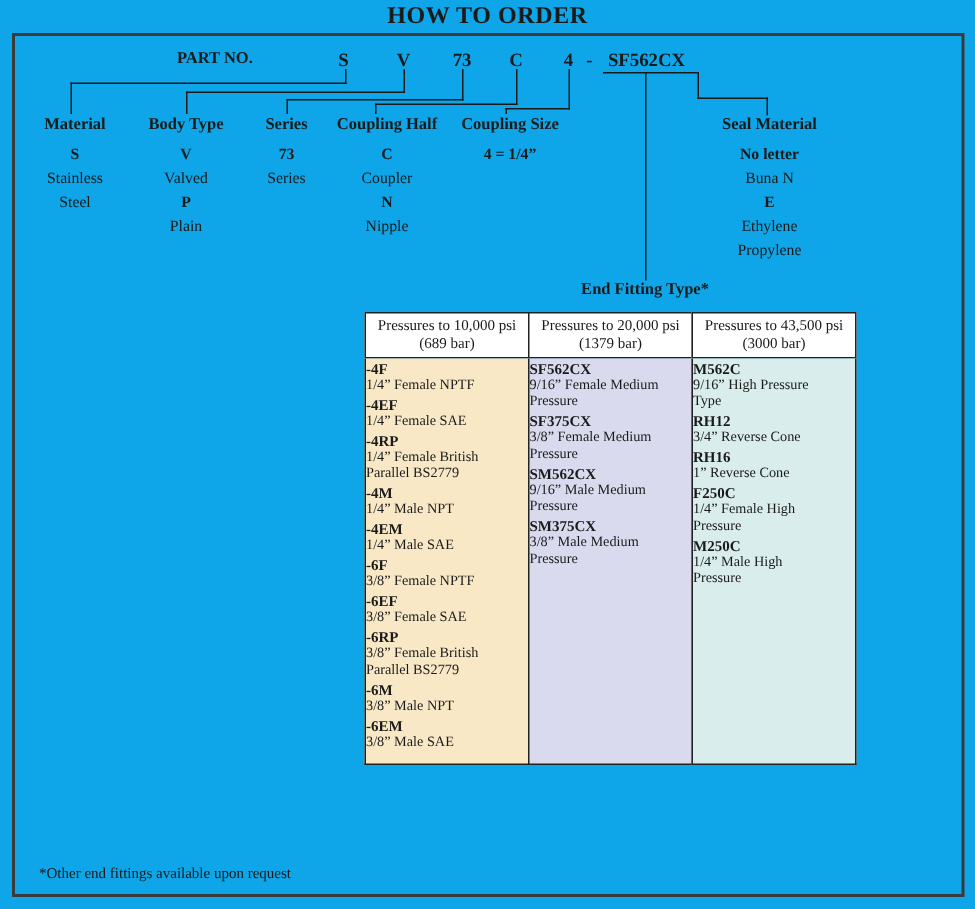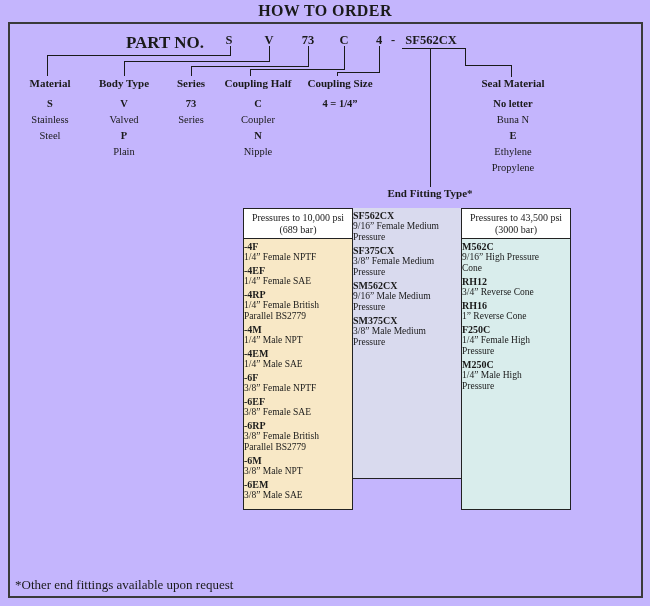--- a/index.html
+++ b/index.html
@@ -1,27 +1,27 @@
 <!DOCTYPE html>
 <html><head>
 <meta charset="utf-8">
 <style>
   * { margin:0; padding:0; box-sizing:border-box; }
   html,body { background:#ffffff; }
   body { font-family:"Liberation Serif","DejaVu Serif",serif; color:#1a1a1a; }
-  .page { position:relative; width:650px; height:606px; background:#c4b5fd; overflow:hidden; }
+  .page { position:relative; width:650px; height:606px; background:#0ea5e9; overflow:hidden; }
 
   .title { position:absolute; top:2px; left:0; width:100%; text-align:center;
            font-size:16px; font-weight:bold; letter-spacing:.4px; }
 
   .box { position:absolute; left:8px; top:22px; width:635px; height:576px;
          border:2px solid #3a3a3a; }
 
   .partno-label { position:absolute; left:118px; top:33px; width:94px;
-                  text-align:center; font-weight:bold; font-size:17px; }
+                  text-align:left; font-weight:bold; font-size:11px; }
   .seg-wrap { position:absolute; left:0; top:33px; width:100%; height:16px; }
   .seg { position:absolute; top:0; transform:translateX(-50%);
          font-weight:bold; font-size:12.5px; white-space:nowrap; }
 
   .ln { position:absolute; background:#1a1a1a; }
 
   .fields-wrap { position:absolute; left:0; top:0; width:100%; height:0; }
   .field { position:absolute; top:77px; width:130px; transform:translateX(-50%);
            text-align:center; }
   .field-label { font-weight:bold; font-size:11px; margin-bottom:7px; white-space:nowrap; }
@@ -35,21 +35,21 @@
   .eft-col { flex:1; min-width:0; }
   .eft-col + .eft-col { margin-left:-1px; }
   .eft-header { height:31px; border:1px solid #222; background:#fff;
                 text-align:center; font-size:10px; line-height:12px; padding-top:3px; }
   .eft-body { height:271px; border:1px solid #222; border-top:none;
               padding-top:2px; overflow:hidden; }
   .eft-item { margin-bottom:2px; }
   .eft-code { font-size:10px; font-weight:bold; line-height:11px; }
   .eft-desc { font-size:9.5px; line-height:11px; }
 
-  .footnote { position:absolute; left:15px; top:577px; font-size:13px; }
+  .footnote { position:absolute; left:26px; top:577px; font-size:10px; }
 </style>
 </head>
 <body>
 
 <div class="page">
   <div class="title">HOW TO ORDER</div>
 
   <div class="box"></div>
 
   <div class="partno-label">PART NO.</div>
@@ -175,20 +175,24 @@
             <div class="eft-code">-6M</div>
             <div class="eft-desc">3/8” Male NPT</div>
           </div>
           <div class="eft-item">
             <div class="eft-code">-6EM</div>
             <div class="eft-desc">3/8” Male SAE</div>
           </div>
         </div>
       </div>
       <div class="eft-col">
+        <div class="eft-header">
+          <div>Pressures to 20,000 psi</div>
+          <div>(1379 bar)</div>
+        </div>
         <div class="eft-body" style="background: rgb(217, 218, 238);">
           <div class="eft-item">
             <div class="eft-code">SF562CX</div>
             <div class="eft-desc">9/16” Female Medium</div>
             <div class="eft-desc">Pressure</div>
           </div>
           <div class="eft-item">
             <div class="eft-code">SF375CX</div>
             <div class="eft-desc">3/8” Female Medium</div>
             <div class="eft-desc">Pressure</div>
@@ -207,21 +211,21 @@
       </div>
       <div class="eft-col">
         <div class="eft-header">
           <div>Pressures to 43,500 psi</div>
           <div>(3000 bar)</div>
         </div>
         <div class="eft-body" style="background: rgb(217, 237, 236);">
           <div class="eft-item">
             <div class="eft-code">M562C</div>
             <div class="eft-desc">9/16” High Pressure</div>
-            <div class="eft-desc">Cone</div>
+            <div class="eft-desc">Type</div>
           </div>
           <div class="eft-item">
             <div class="eft-code">RH12</div>
             <div class="eft-desc">3/4” Reverse Cone</div>
           </div>
           <div class="eft-item">
             <div class="eft-code">RH16</div>
             <div class="eft-desc">1” Reverse Cone</div>
           </div>
           <div class="eft-item">

